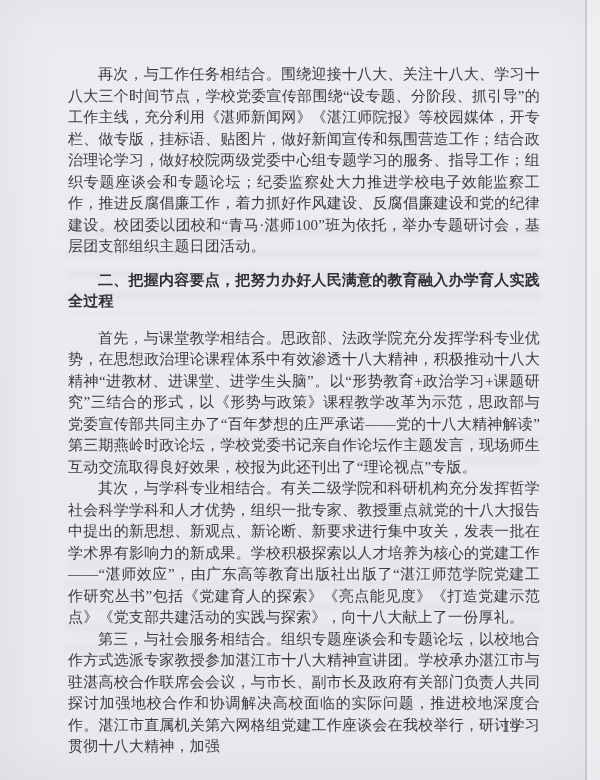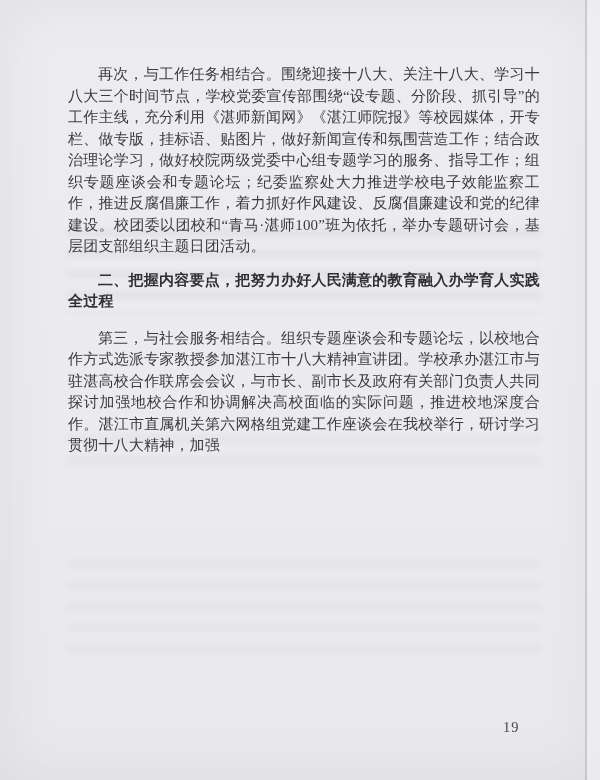--- a/index.html
+++ b/index.html
@@ -88,20 +88,22 @@
 
 <div class="scan-page">
 
   <div class="ghost-bleed ghost-a"></div>
   <div class="ghost-bleed ghost-b"></div>
   <div class="ghost-bleed ghost-c"></div>
 
   <div class="text-block">
     <p>再次，与工作任务相结合。围绕迎接十八大、关注十八大、学习十八大三个时间节点，学校党委宣传部围绕“设专题、分阶段、抓引导”的工作主线，充分利用《湛师新闻网》《湛江师院报》等校园媒体，开专栏、做专版，挂标语、贴图片，做好新闻宣传和氛围营造工作；结合政治理论学习，做好校院两级党委中心组专题学习的服务、指导工作；组织专题座谈会和专题论坛；纪委监察处大力推进学校电子效能监察工作，推进反腐倡廉工作，着力抓好作风建设、反腐倡廉建设和党的纪律建设。校团委以团校和“青马·湛师100”班为依托，举办专题研讨会，基层团支部组织主题日团活动。</p>
     <h2 class="section-heading">二、把握内容要点，把努力办好人民满意的教育融入办学育人实践全过程</h2>
+    <p>首先，与课堂教学相结合。思政部、法政学院充分发挥学科专业优势，在思想政治理论课程体系中有效渗透十八大精神，积极推动十八大精神“进教材、进课堂、进学生头脑”。以“形势教育+政治学习+课题研究”三结合的形式，以《形势与政策》课程教学改革为示范，思政部与党委宣传部共同主办了“百年梦想的庄严承诺——党的十八大精神解读”第三期燕岭时政论坛，学校党委书记亲自作论坛作主题发言，现场师生互动交流取得良好效果，校报为此还刊出了“理论视点”专版。</p>
+    <p>其次，与学科专业相结合。有关二级学院和科研机构充分发挥哲学社会科学学科和人才优势，组织一批专家、教授重点就党的十八大报告中提出的新思想、新观点、新论断、新要求进行集中攻关，发表一批在学术界有影响力的新成果。学校积极探索以人才培养为核心的党建工作——“湛师效应”，由广东高等教育出版社出版了“湛江师范学院党建工作研究丛书”包括《党建育人的探索》《亮点能见度》《打造党建示范点》《党支部共建活动的实践与探索》，向十八大献上了一份厚礼。</p>
     <p>第三，与社会服务相结合。组织专题座谈会和专题论坛，以校地合作方式选派专家教授参加湛江市十八大精神宣讲团。学校承办湛江市与驻湛高校合作联席会会议，与市长、副市长及政府有关部门负责人共同探讨加强地校合作和协调解决高校面临的实际问题，推进校地深度合作。湛江市直属机关第六网格组党建工作座谈会在我校举行，研讨学习贯彻十八大精神，加强</p>
   </div>
 
   <div class="page-number">19</div>
 
   <div class="edge-light"></div>
   <div class="edge-line"></div>
 
 </div>
 

